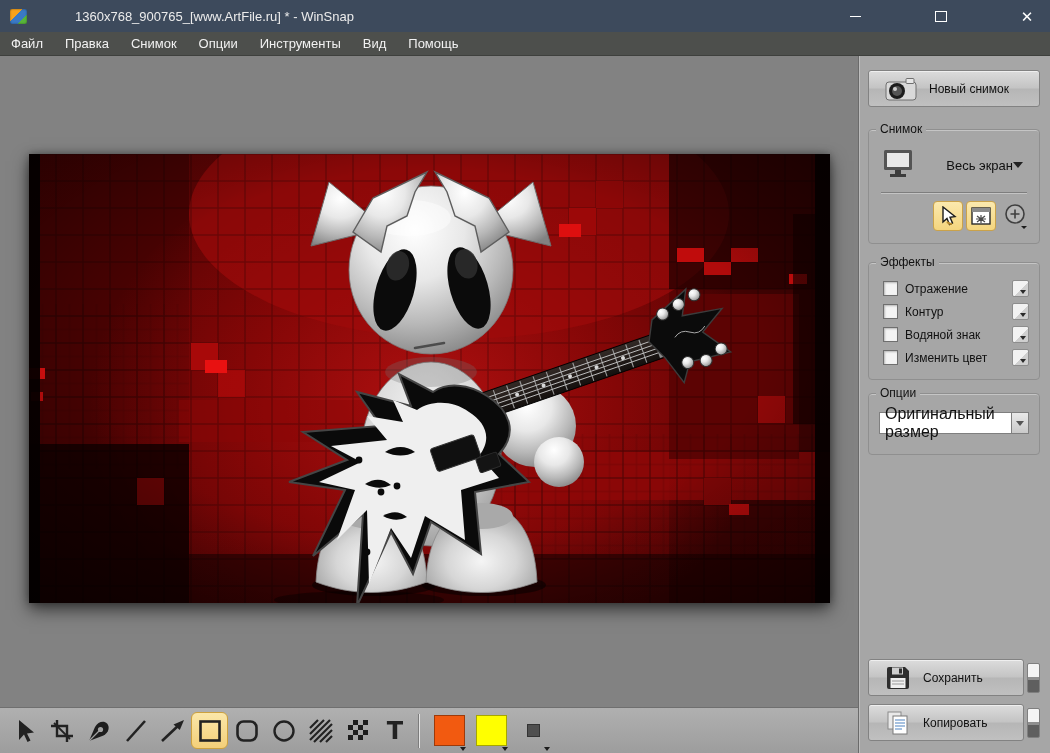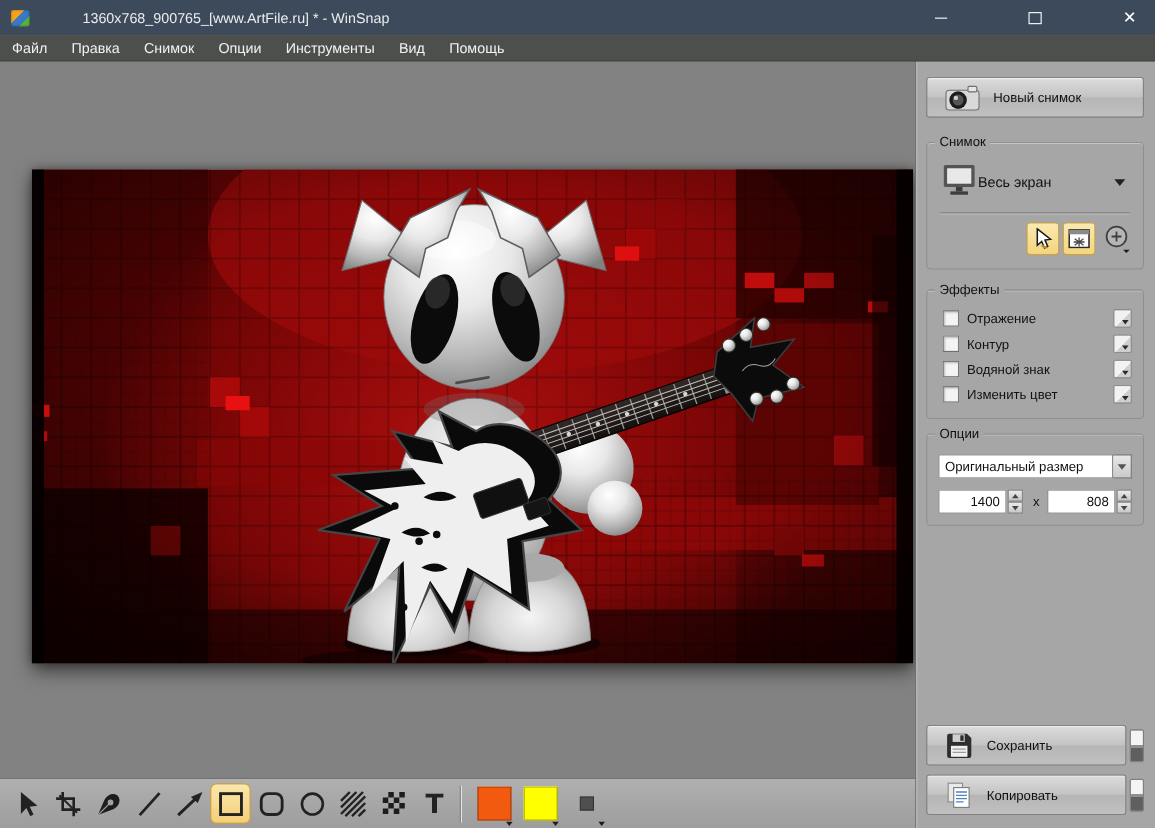--- a/index.html
+++ b/index.html
@@ -55,21 +55,21 @@
   .btn-row{display:flex;align-items:center;}
   .side-mini{width:11px;height:28px;margin-left:3px;border:1px solid #7f7f7f;border-radius:2px;
              background:linear-gradient(#f4f4f4 0 46%,#8f8f8f 46% 56%,#5f5f5f 56% 100%);}
 
   .groupbox{border:1px solid #8f8f8f;border-radius:4px;position:relative;
             box-shadow:inset 0 1px 0 rgba(255,255,255,.35);padding:14px 8px 10px 8px;}
   .legend{position:absolute;top:-8px;left:7px;background:#a6a6a6;padding:0 4px;font-size:12px;color:#111;}
 
   
   .cap-row{display:flex;align-items:center;padding:4px 2px 10px 4px;}
-  .cap-label{flex:1;text-align:left;font-size:13px;color:#111;}
+  .cap-label{flex:1;text-align:right;font-size:13px;color:#111;}
   .caret{width:0;height:0;border-left:5px solid transparent;border-right:5px solid transparent;
          border-top:6px solid #222;margin-right:6px;}
   .cap-sep{height:1px;background:#7e7e7e;box-shadow:0 1px 0 #c4c4c4;margin:0 4px;}
   .cap-btns{display:flex;justify-content:flex-end;align-items:center;padding:8px 2px 2px 2px;gap:3px;}
   .mini-tool{width:30px;height:30px;border:1px solid #caa24a;border-radius:4px;
              background:linear-gradient(#fbe9ae,#f4d57e);display:flex;align-items:center;justify-content:center;padding:0;}
   .round-tool{width:26px;height:26px;border:none;background:transparent;position:relative;padding:0;
               display:flex;align-items:center;justify-content:center;margin-left:4px;}
 
   
@@ -79,21 +79,21 @@
   .checkbox.on::after{content:"✓";position:absolute;left:0px;top:-3px;font-size:13px;color:#4a4a4a;font-weight:bold;}
   .fx-label{flex:1;font-size:12px;color:#111;margin-left:7px;}
   .mini-set{width:17px;height:17px;border:1px solid #8d8d8d;border-radius:2px;position:relative;
             background:linear-gradient(135deg,#f0f0f0 0 55%,#cwcfcf 55% 100%);
             background:linear-gradient(135deg,#f2f2f2 0 55%,#cfcfcf 55% 100%);padding:0;}
   .mini-set::after{content:"";position:absolute;right:2px;bottom:2px;width:0;height:0;
             border-left:3px solid transparent;border-right:3px solid transparent;border-top:4px solid #2a2a2a;}
 
   
   .combo{display:flex;margin:4px 2px 10px 2px;}
-  .combo-field{flex:1;height:20px;background:#fff;border:1px solid #7f7f7f;font-size:12px;color:#111;
+  .combo-field{flex:1;height:20px;background:#fff;border:1px solid #7f7f7f;font-size:16px;color:#111;
                display:flex;align-items:center;padding:0 5px;}
   .combo-btn{width:17px;height:22px;border:1px solid #7f7f7f;border-left:none;
              background:linear-gradient(#e9e9e9,#c9c9c9);display:flex;align-items:center;justify-content:center;padding:0;}
   .combo-btn .tri{width:0;height:0;border-left:4px solid transparent;border-right:4px solid transparent;border-top:5px solid #555;}
   .dim-row{display:flex;align-items:center;margin:0 2px;}
   .num{width:50px;height:20px;border:1px solid #7f7f7f;font-size:12px;text-align:right;
        padding:0 5px;font-family:"Liberation Sans",sans-serif;background:#fff;color:#111;}
   .spin{width:14px;height:22px;display:flex;flex-direction:column;margin-left:1px;}
   .spin span{flex:1;border:1px solid #8a8a8a;background:linear-gradient(#ececec,#c7c7c7);
              display:flex;align-items:center;justify-content:center;}
@@ -506,41 +506,20 @@
       <div class="sb-gap-c"></div>
 
       <div class="groupbox">
         <span class="legend">Опции</span>
         <div class="combo">
           <span class="combo-field">Оригинальный размер</span>
           <button class="combo-btn">
               <span class="tri"></span>
             </button>
         </div>
-        <div class="dim-row">
-          <input class="num" value="1400" style="">
-          <span class="spin">
-            <span>
-                <i class="tri-u"></i>
-              </span>
-            <span>
-                <i class="tri-d"></i>
-              </span>
-          </span>
-          <span class="x-sep">x</span>
-          <input class="num" value="808" style="">
-          <span class="spin">
-            <span>
-                <i class="tri-u"></i>
-              </span>
-            <span>
-                <i class="tri-d"></i>
-              </span>
-          </span>
-        </div>
       </div>
 
       <div class="spacer"></div>
 
       <div class="btn-row">
         <button class="big-btn" style="flex:1">
           <span class="b-icon">
             <svg width="26" height="26" viewBox="0 0 26 26">
               <path d="M2,4 a2,2 0 0 1 2,-2 H20 L24,6 V22 a2,2 0 0 1 -2,2 H4 a2,2 0 0 1 -2,-2 Z" fill="#2e2e2e"></path>
               <rect x="7" y="2.5" width="11" height="7" fill="#cfcfcf"></rect>

